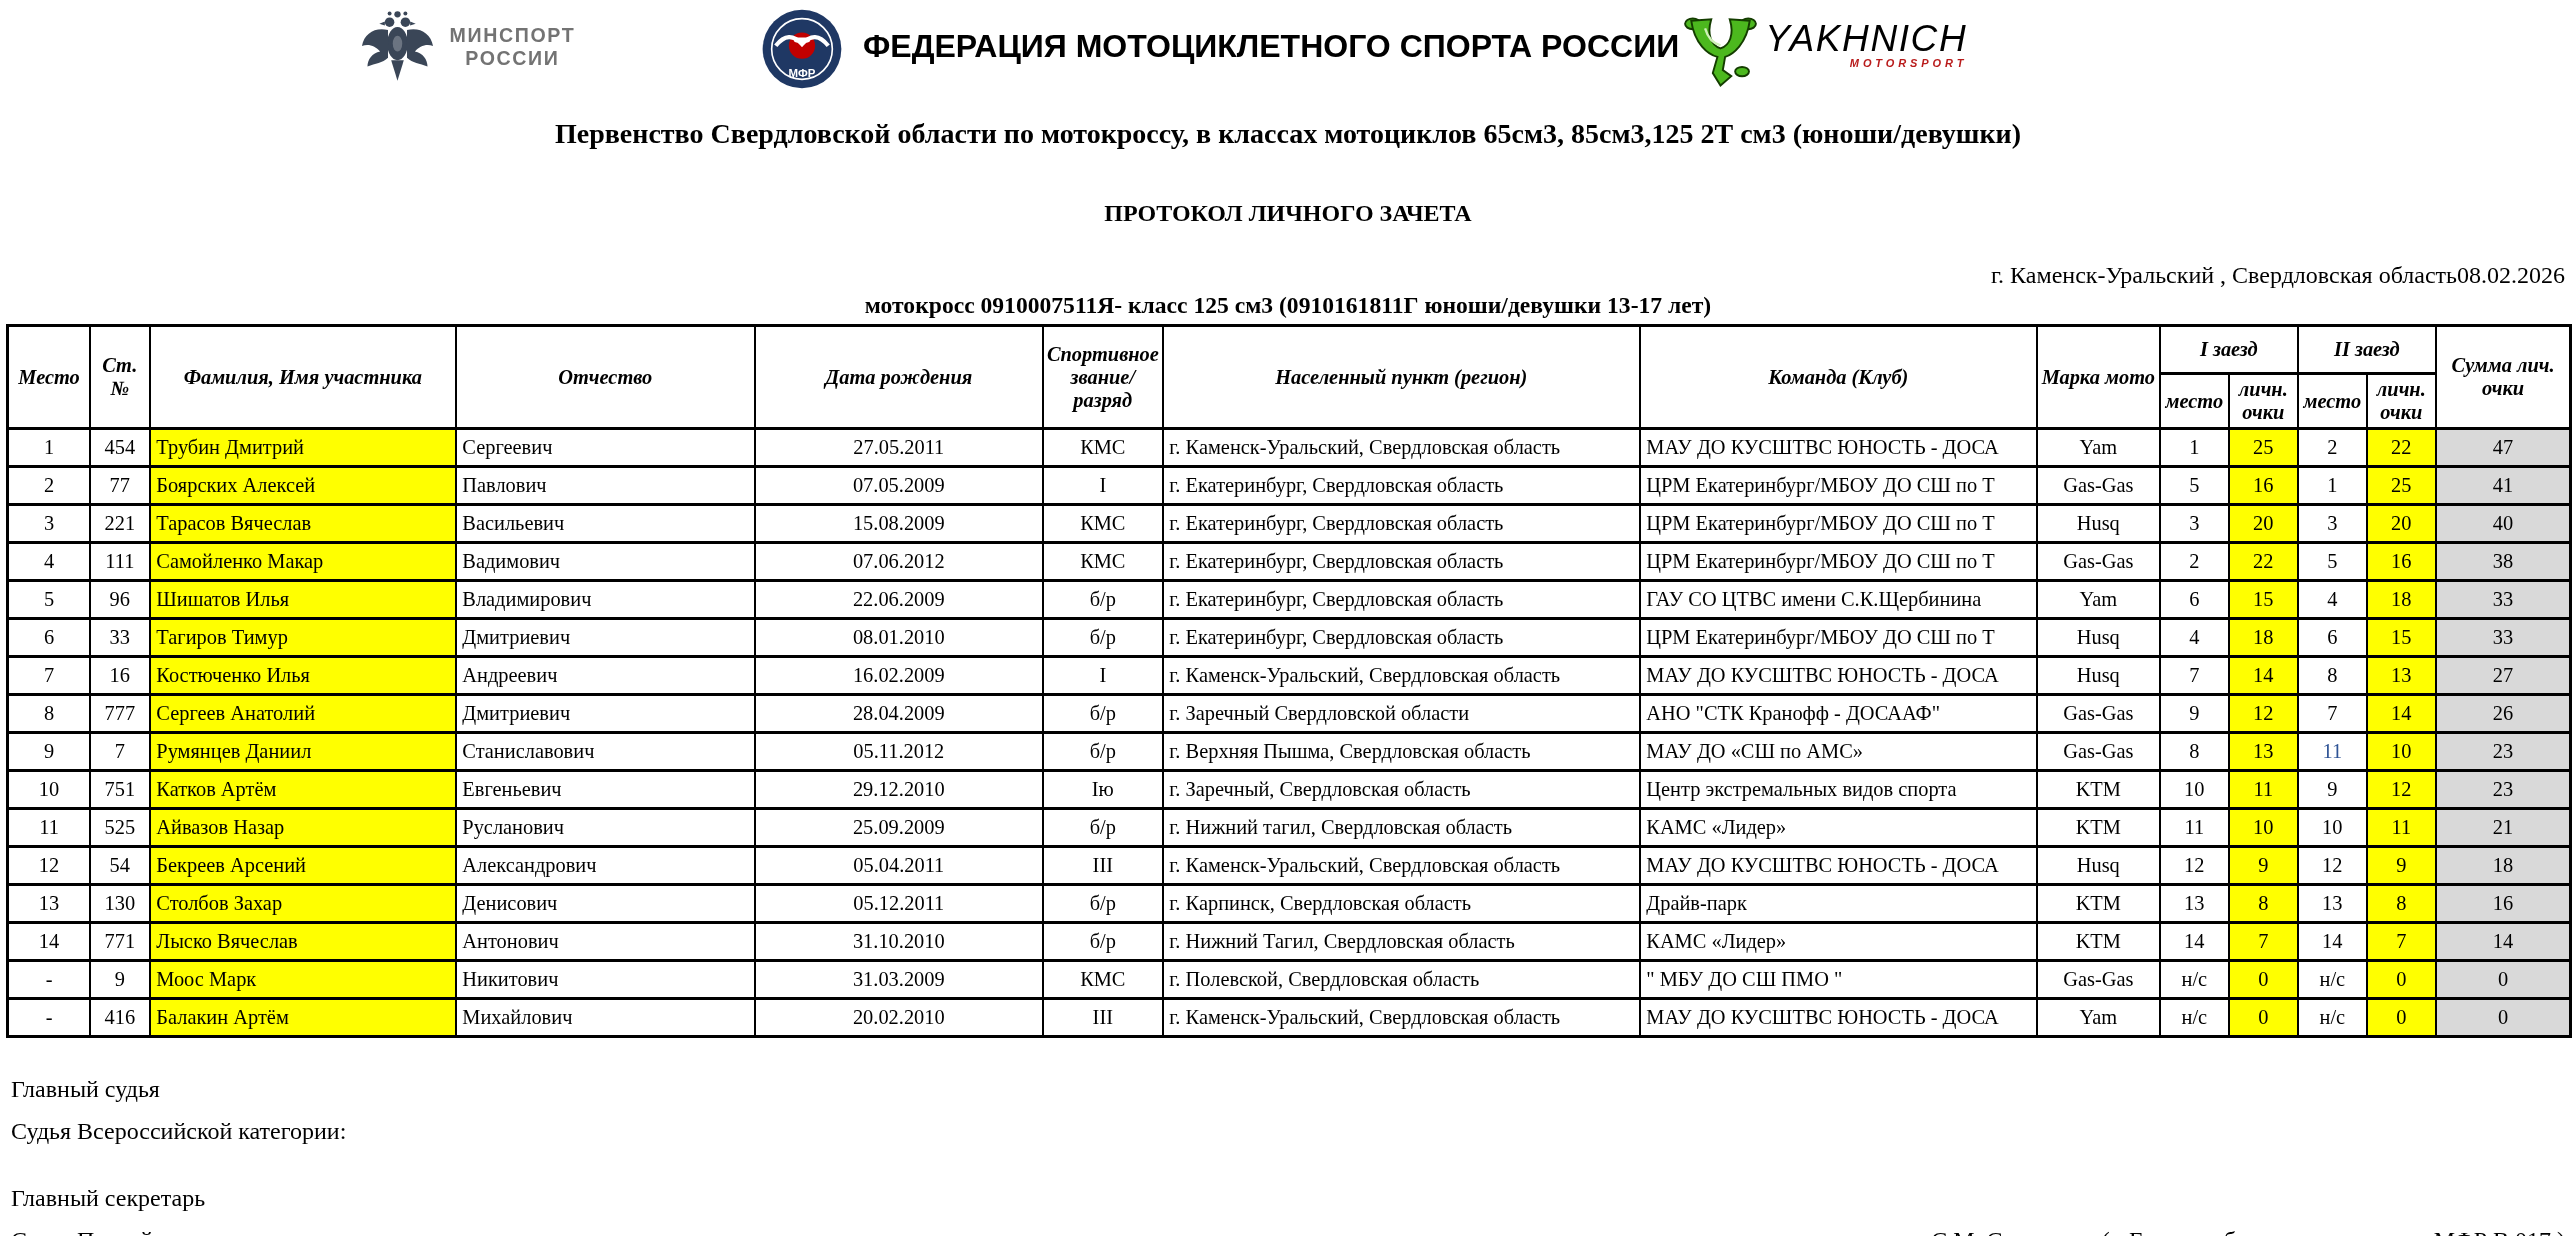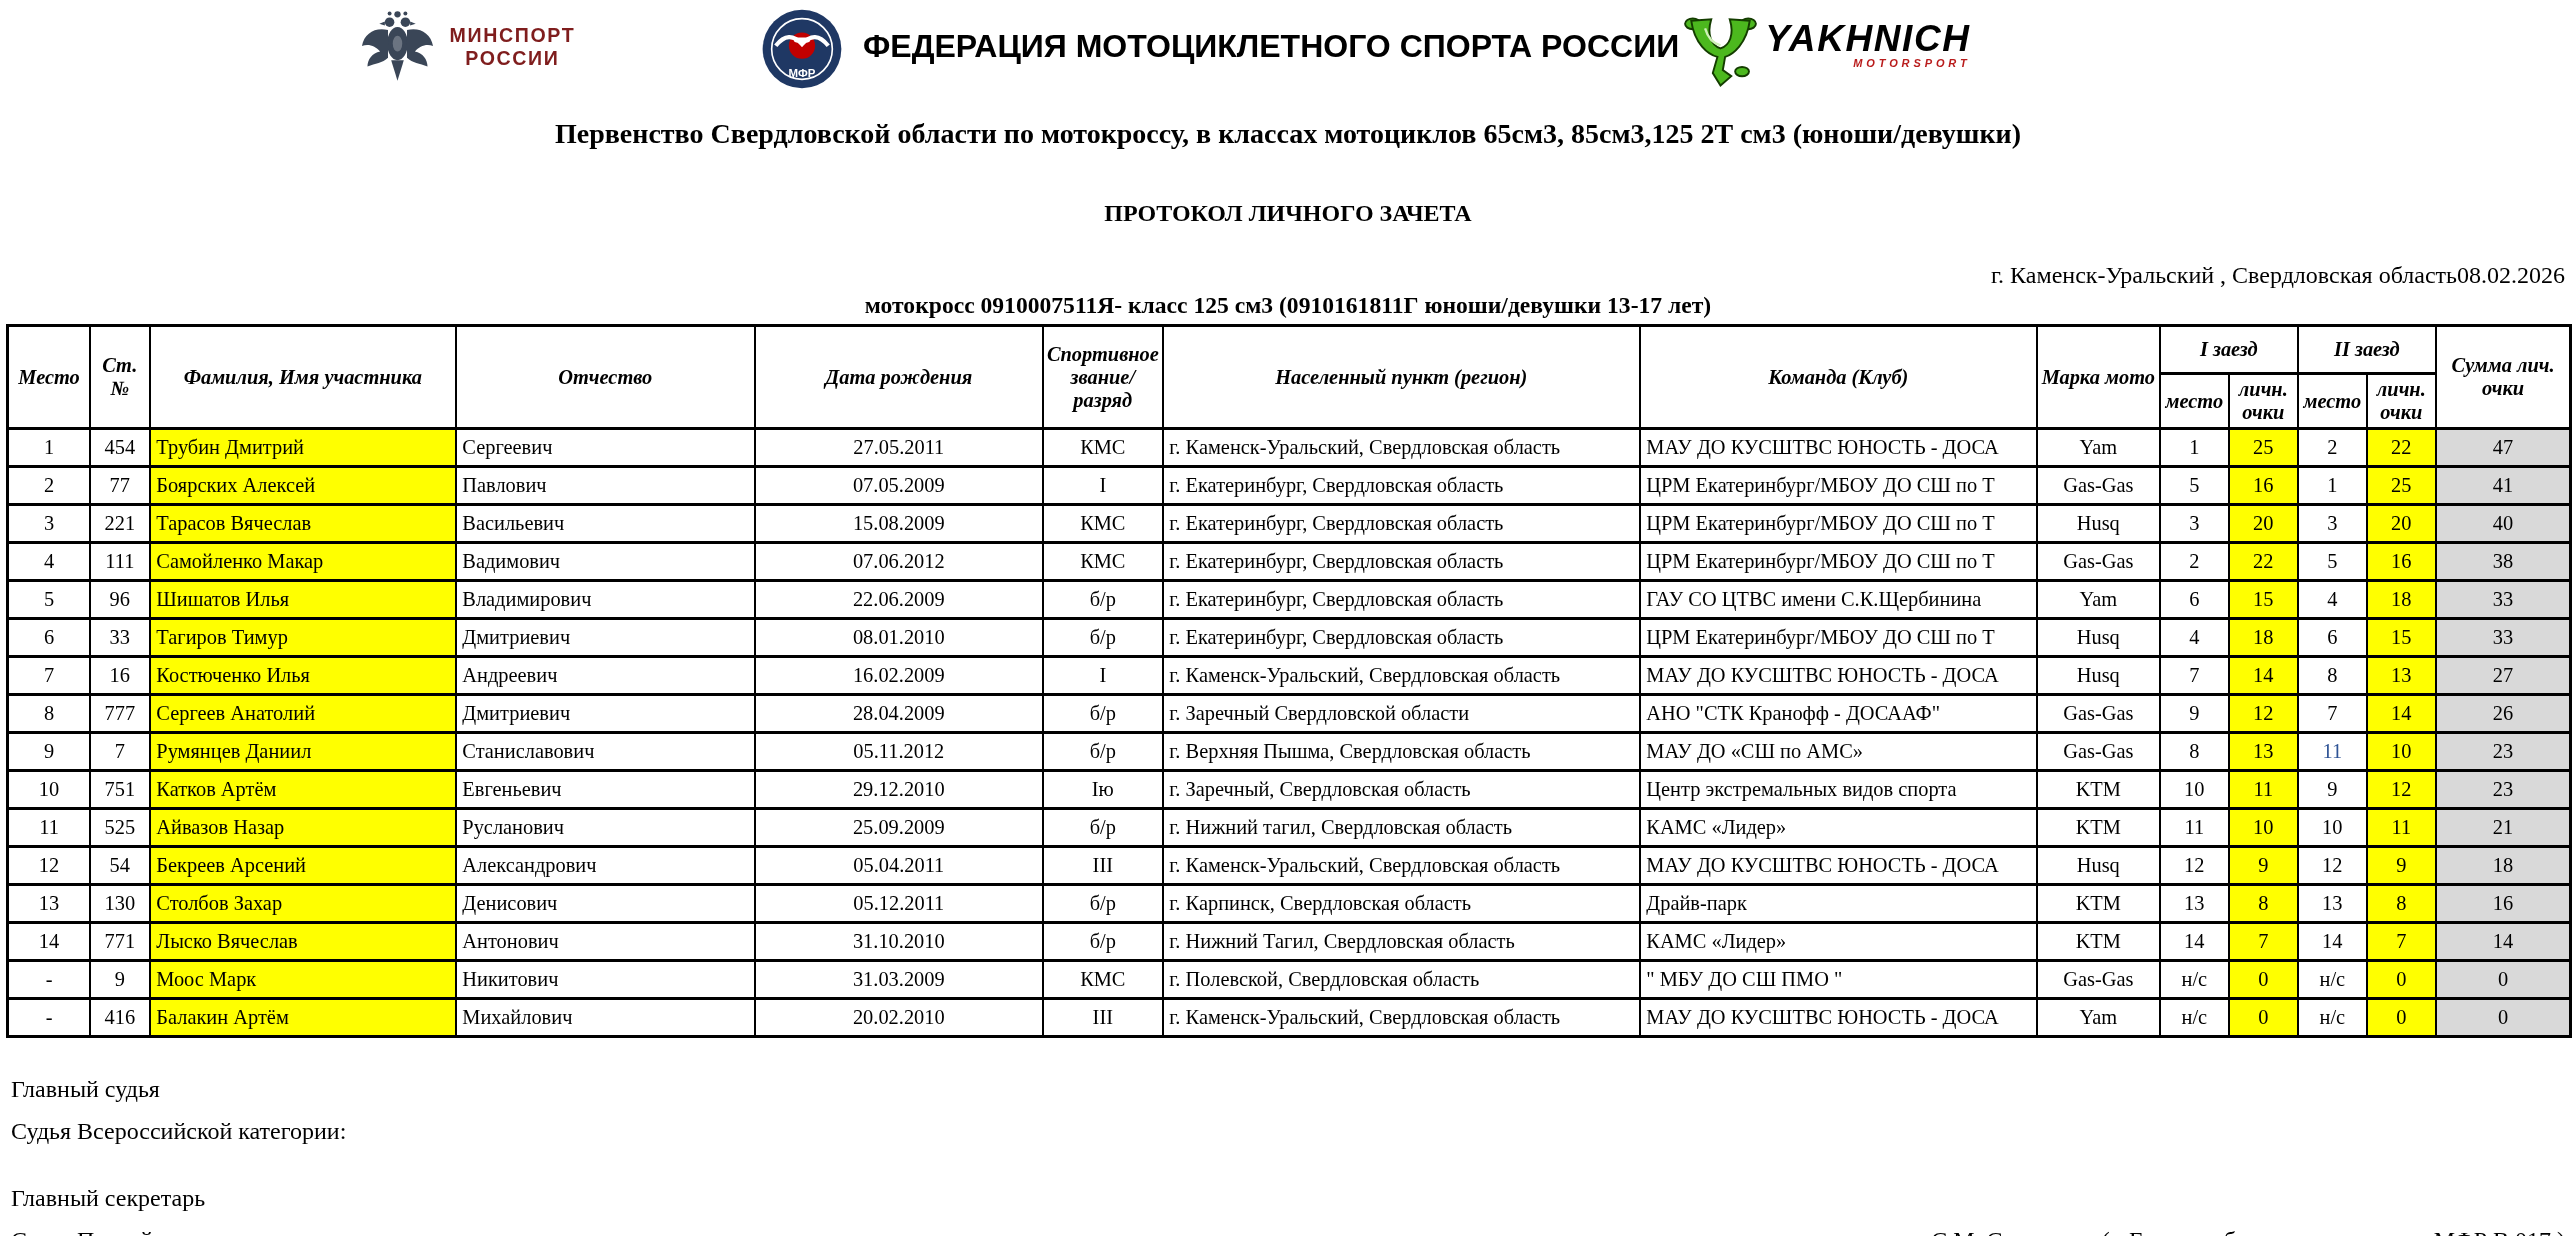--- a/index.html
+++ b/index.html
@@ -2,28 +2,28 @@
 <html style="font-size:12.6px"><head>
 <meta charset="utf-8">
 <style>
   html,body{margin:0;padding:0;background:#fff;}
   body{width:2576px;height:1237px;font-family:"Liberation Serif",serif;color:#000;overflow:hidden;}
   .page{position:relative;width:2576px;height:1237px;background:#fff;}
 
   
   .logos{position:relative;height:101px;}
   .minsport{position:absolute;left:358px;top:4.7px;display:flex;align-items:center;gap:12.6px;}
-  .minsport-text{font-family:"Liberation Sans",sans-serif;font-weight:bold;color:#7f1d1d;
+  .minsport-text{font-family:"Liberation Sans",sans-serif;font-weight:bold;color:#737373;
     font-size:19.6px;line-height:1.2;letter-spacing:1.6px;text-align:center;}
   .fmsr{position:absolute;left:761px;top:7.9px;}
   .fed-name{position:absolute;left:863px;top:0;height:93px;display:flex;align-items:center;
     font-family:"Liberation Sans",sans-serif;font-weight:bold;font-size:32px;letter-spacing:0px;}
   .yakhnich{position:absolute;left:1682px;top:9.4px;display:flex;align-items:flex-start;gap:6.3px;}
   .yak-text{display:flex;flex-direction:column;margin-top:11px;}
-  .yak-name{font-family:"Liberation Sans",sans-serif;font-weight:bold;font-style:italic;
+  .yak-name{font-family:"Liberation Sans",sans-serif;font-weight:normal;font-style:italic;
     font-size:37px;letter-spacing:1.6px;line-height:1;}
   .yak-sub{font-family:"Liberation Sans",sans-serif;font-weight:bold;font-style:italic;
     font-size:11px;color:#b91c1c;letter-spacing:3.9px;align-self:flex-end;line-height:1.2;}
 
   
   .event-title{text-align:center;font-weight:bold;font-size:28px;margin-top:17.3px;}
   .protocol-title{text-align:center;font-weight:bold;font-size:24px;margin-top:50px;}
   .loc-row{display:flex;justify-content:flex-end;padding:0 11px;font-size:24px;margin-top:35px;}
   .class-line{text-align:center;font-weight:bold;font-size:23.6px;margin-top:3.1px;}
 

